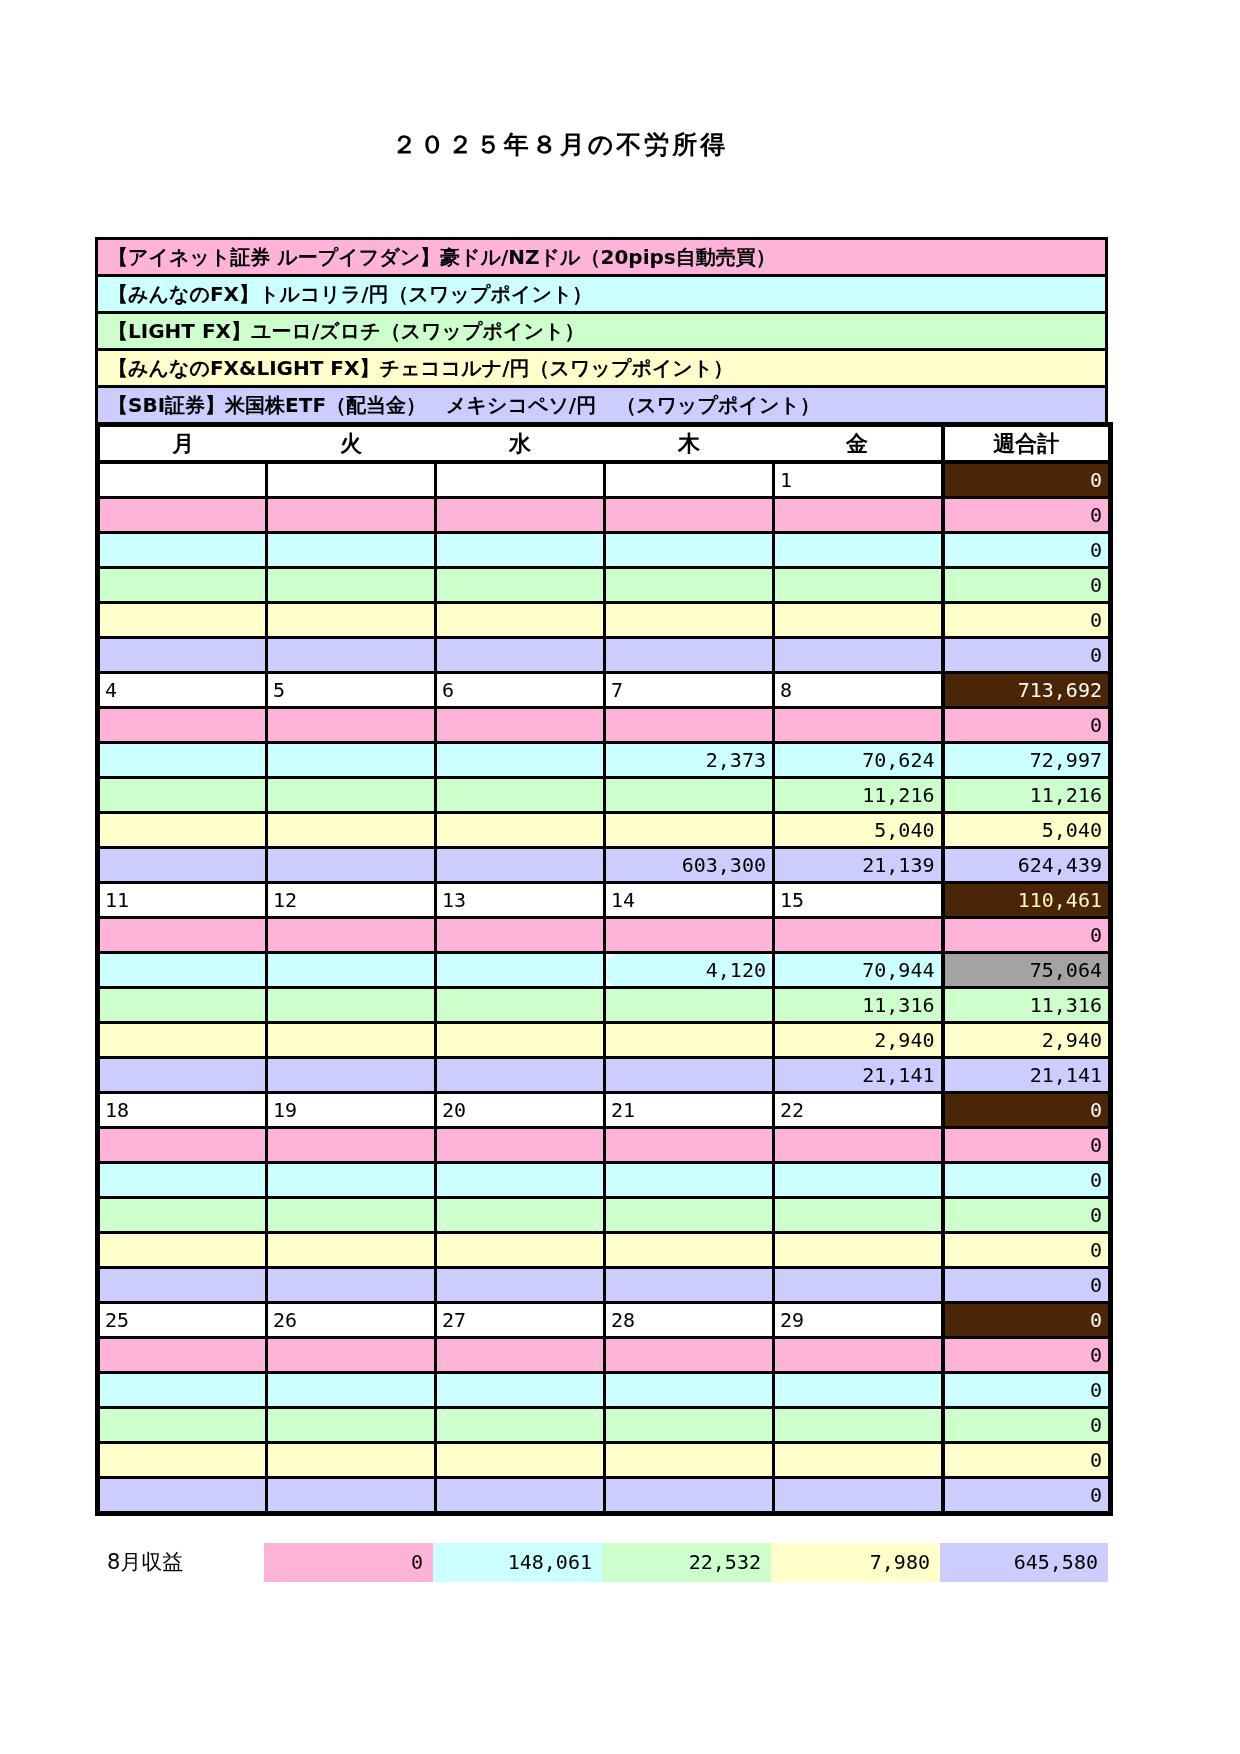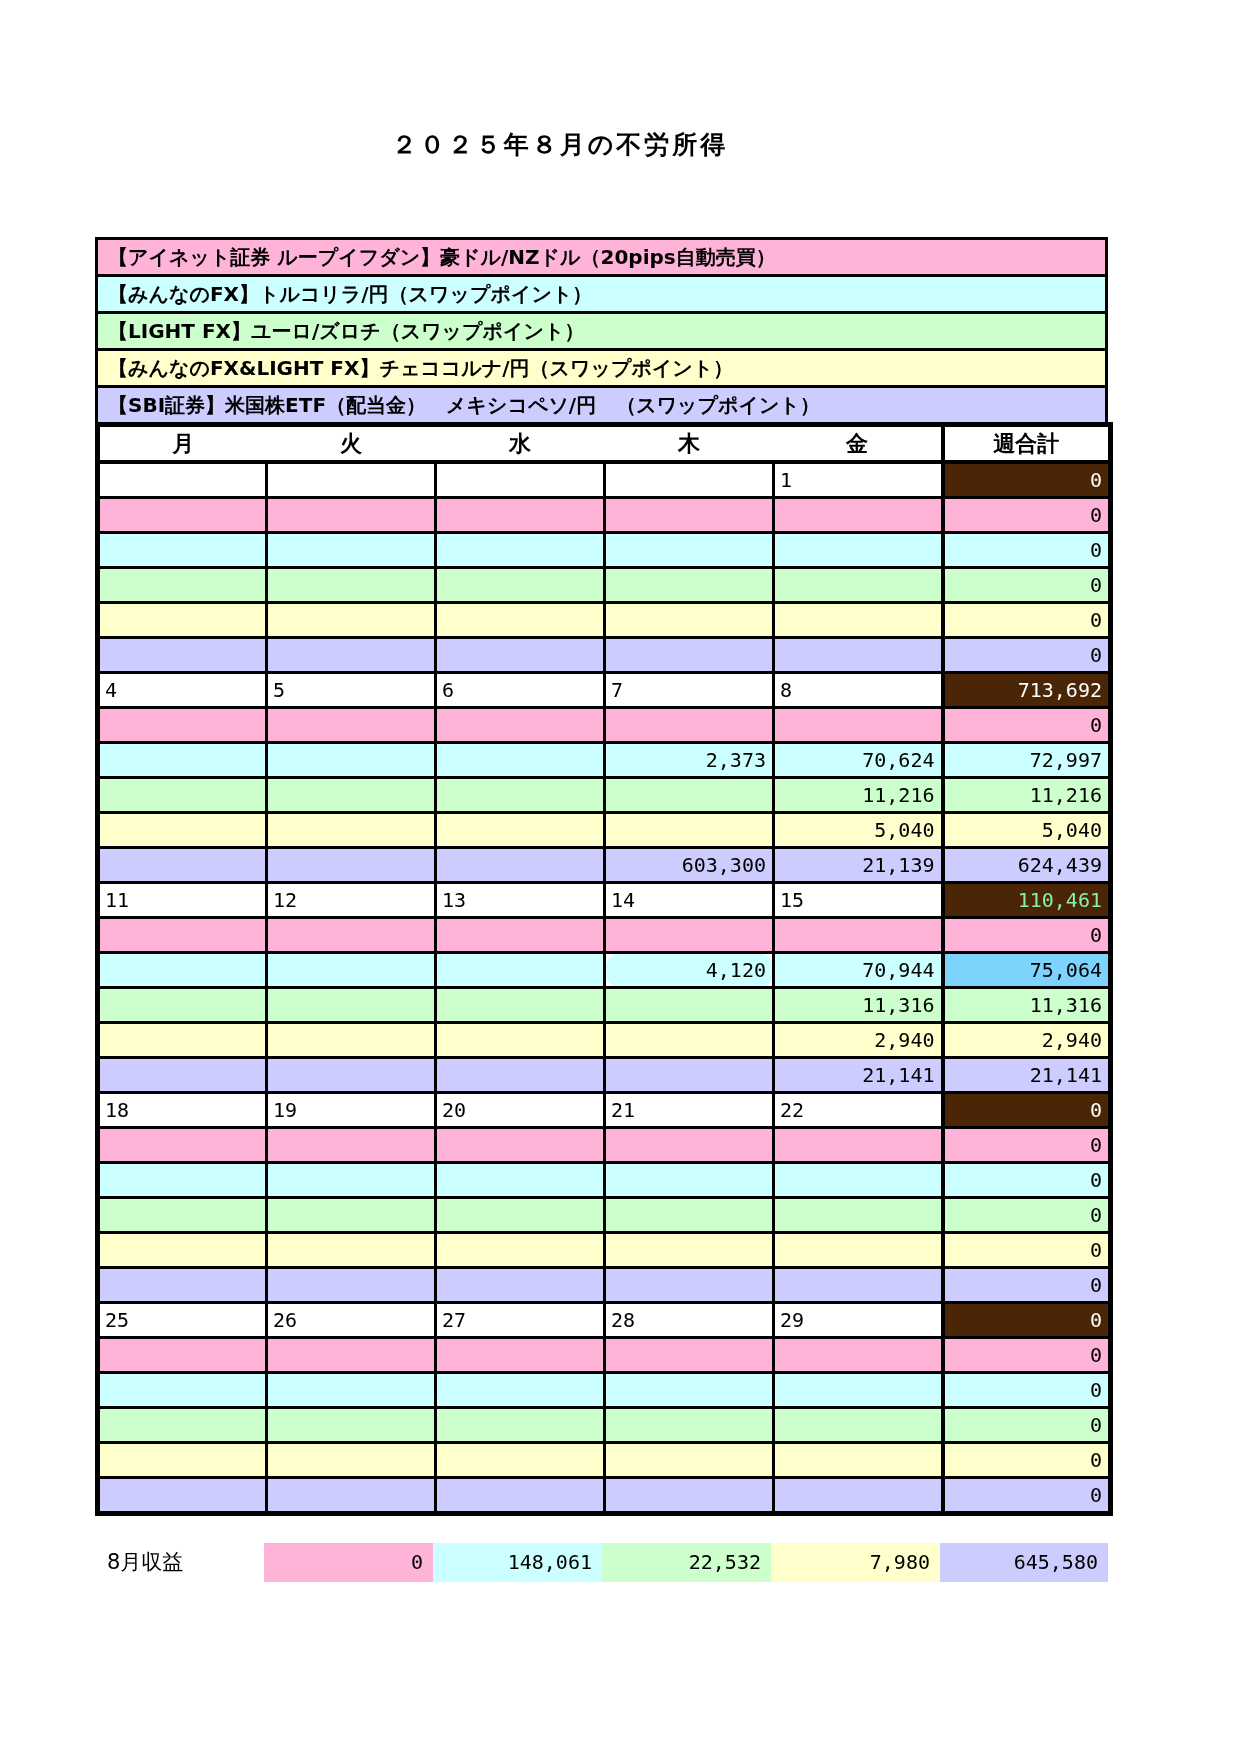--- a/index.html
+++ b/index.html
@@ -251,37 +251,37 @@
           <td class="value-cell" style="background: rgb(204, 204, 255);">603,300</td>
           <td class="value-cell" style="background: rgb(204, 204, 255);">21,139</td>
           <td class="total-cell" style="background: rgb(204, 204, 255);">624,439</td>
         </tr>
         <tr>
           <td class="day-cell">11</td>
           <td class="day-cell">12</td>
           <td class="day-cell">13</td>
           <td class="day-cell">14</td>
           <td class="day-cell">15</td>
-          <td class="total-cell" style="background: rgb(74, 38, 6); color: #86efac;">110,461</td>
+          <td class="total-cell" style="background: rgb(74, 38, 6); color: #fef9c3;">110,461</td>
         </tr>
         <tr>
           <td class="value-cell" style="background: rgb(255, 179, 217);"></td>
           <td class="value-cell" style="background: rgb(255, 179, 217);"></td>
           <td class="value-cell" style="background: rgb(255, 179, 217);"></td>
           <td class="value-cell" style="background: rgb(255, 179, 217);"></td>
           <td class="value-cell" style="background: rgb(255, 179, 217);"></td>
           <td class="total-cell" style="background: rgb(255, 179, 217);">0</td>
         </tr>
         <tr>
           <td class="value-cell" style="background: rgb(204, 255, 255);"></td>
           <td class="value-cell" style="background: rgb(204, 255, 255);"></td>
           <td class="value-cell" style="background: rgb(204, 255, 255);"></td>
           <td class="value-cell" style="background: rgb(204, 255, 255); border-radius: 16px;">4,120</td>
           <td class="value-cell" style="background: rgb(204, 255, 255);">70,944</td>
-          <td class="total-cell" style="background: #7dd3fc;">75,064</td>
+          <td class="total-cell" style="background: #a3a3a3;">75,064</td>
         </tr>
         <tr>
           <td class="value-cell" style="background: rgb(204, 255, 204);"></td>
           <td class="value-cell" style="background: rgb(204, 255, 204);"></td>
           <td class="value-cell" style="background: rgb(204, 255, 204);"></td>
           <td class="value-cell" style="background: rgb(204, 255, 204);"></td>
           <td class="value-cell" style="background: rgb(204, 255, 204);">11,316</td>
           <td class="total-cell" style="background: rgb(204, 255, 204);">11,316</td>
         </tr>
         <tr>

